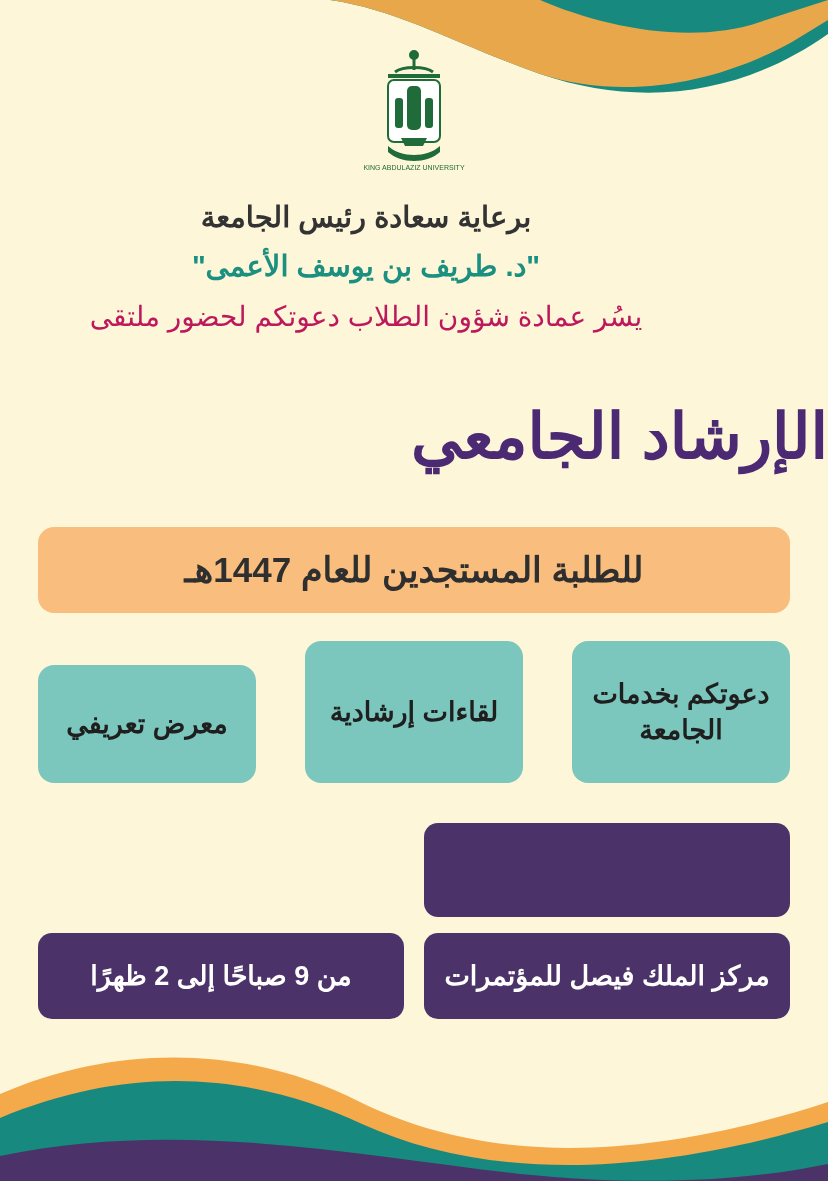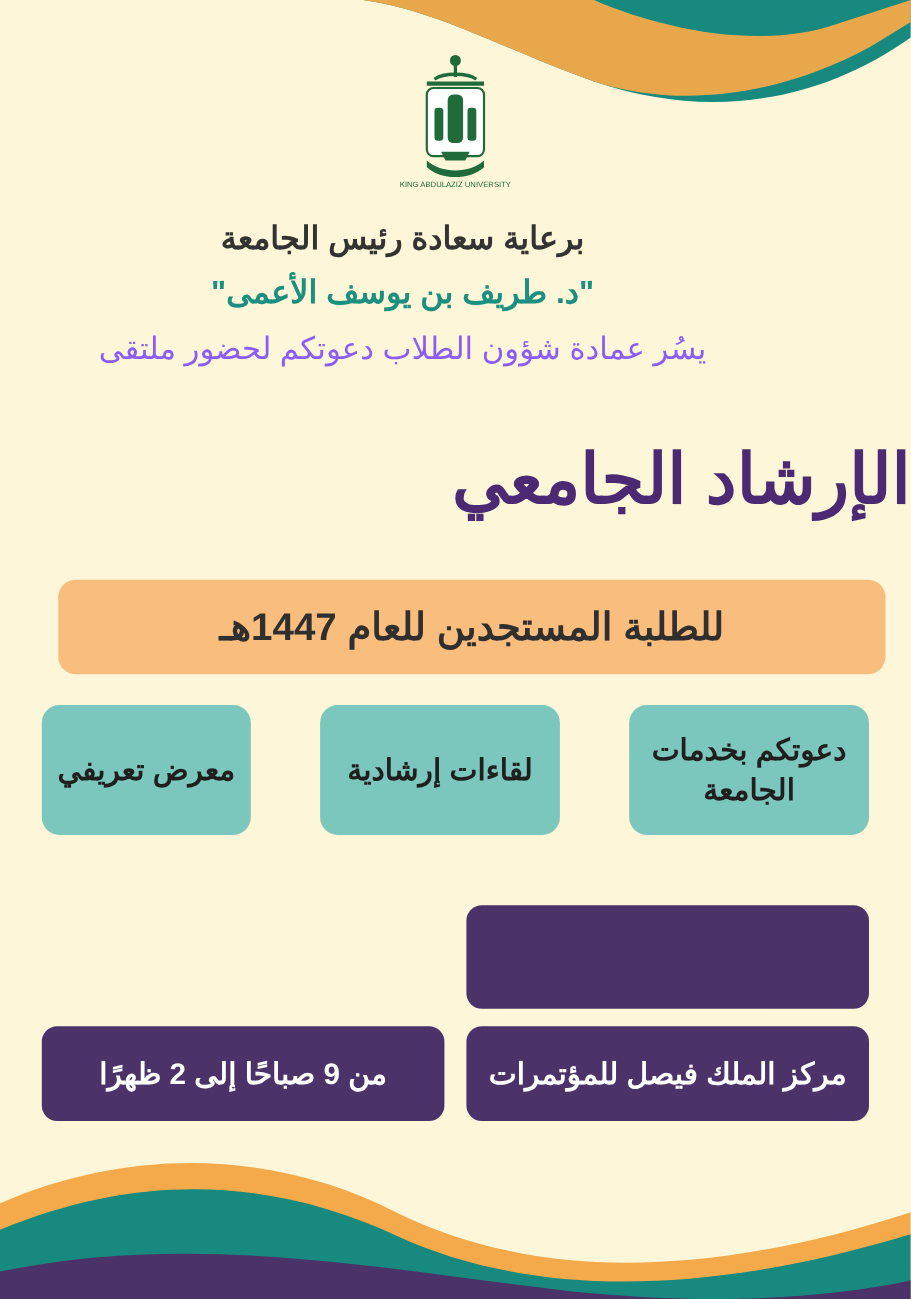--- a/index.html
+++ b/index.html
@@ -67,21 +67,21 @@
   .intro .line2 {
     font-size: 29px;
     font-weight: 700;
     color: #1b8f80;
     margin-top: 10px;
     line-height: 1.35;
   }
   .intro .line3 {
     font-size: 28px;
     font-weight: 400;
-    color: #8b5cf6;
+    color: #be185d;
     margin-top: 12px;
     line-height: 1.35;
   }
 
   
   .main-title {
     position: absolute;
     top: 398px;
     left: 0;
     width: 828px;
@@ -89,21 +89,21 @@
     font-weight: 800;
     color: #4b2a73;
     letter-spacing: -1px;
     line-height: 1.22;
   }
 
   
   .subtitle-bar {
     position: absolute;
     top: 527px;
-    left: 53px;
+    left: 38px;
     width: 752px;
     height: 86px;
     background: #f8b униform;
     background: #f9bd7d;
     border-radius: 16px;
     display: flex;
     align-items: center;
     justify-content: center;
     box-sizing: border-box;
     padding: 0 24px;
@@ -135,21 +135,21 @@
     text-align: center;
     box-sizing: border-box;
     padding: 10px 12px;
     color: #1f1f1f;
     font-size: 27px;
     font-weight: 700;
     line-height: 1.35;
   }
   .feature.f0 { width: 218px; }      
   .feature.f1 { width: 218px; }
-  .feature.f2 { width: 190px; }
+  .feature.f2 { width: 218px; margin-top: 24px; }
 
   
   .info-grid {
     position: absolute;
     top: 823px;
     left: 38px;
     width: 752px;
     display: flex;
     flex-direction: column;
     gap: 16px;

